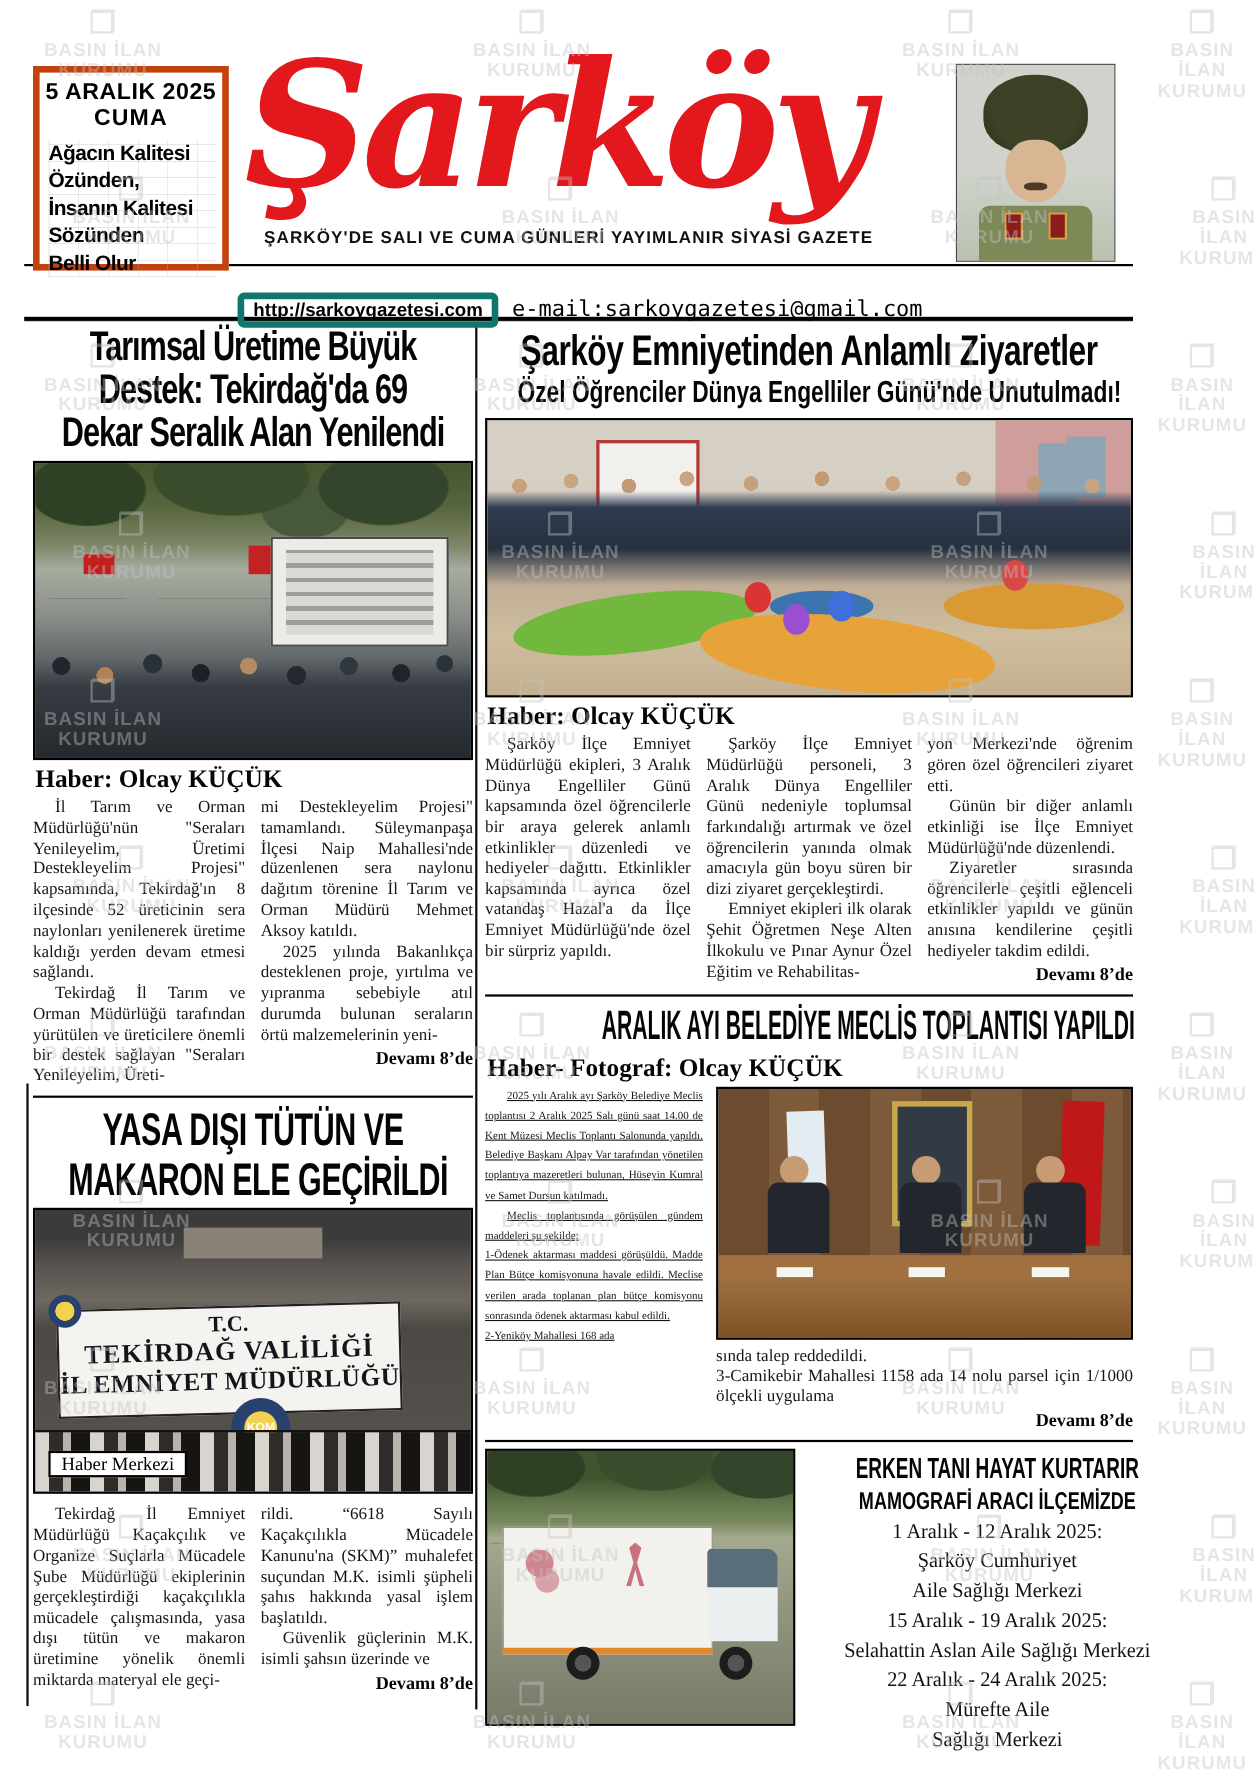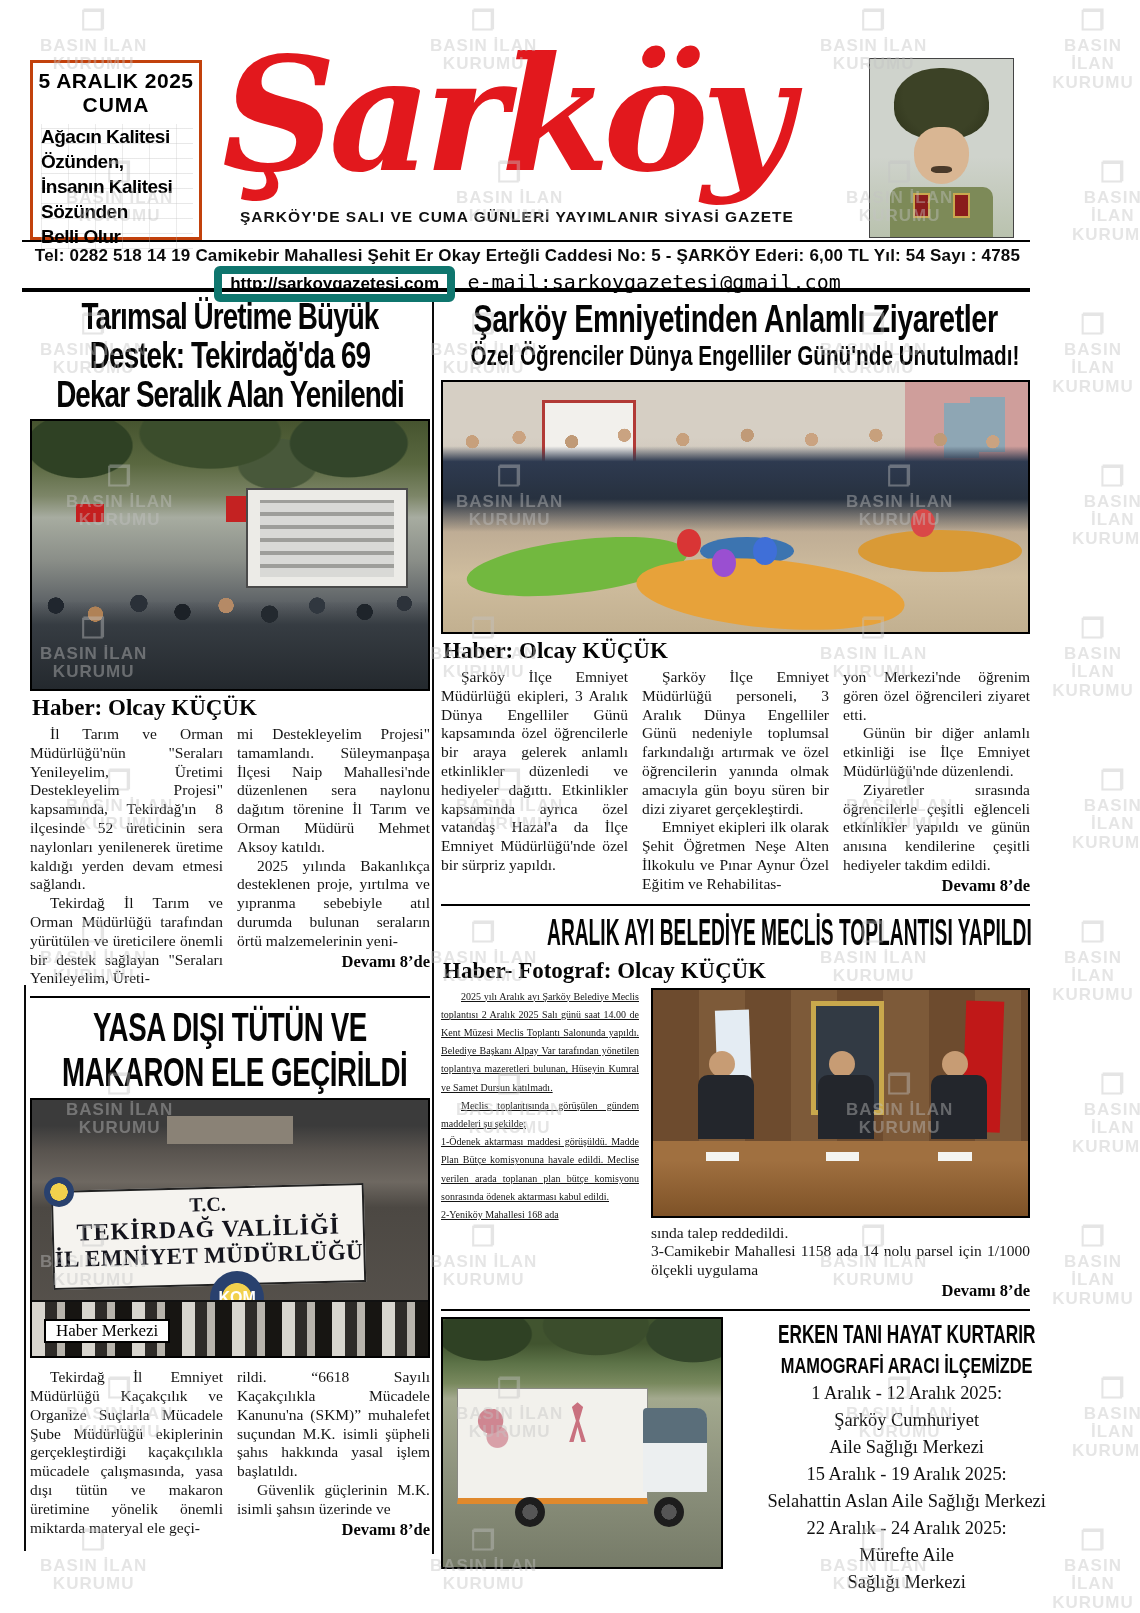--- a/index.html
+++ b/index.html
@@ -8,21 +8,21 @@
 
   
   .wm-layer { position:absolute; inset:0; z-index:40; pointer-events:none; }
   .wm { position:absolute; color:#c3c3c3; opacity:.42; text-align:center;
         font-family:"Liberation Sans", sans-serif; font-weight:bold;
         font-size:17px; line-height:1.08; letter-spacing:1px; }
   .wm-ic { font-size:27px; line-height:1; margin-bottom:2px; }
 
   
   .datebox { position:absolute; left:30px; top:60px; width:166px; height:174px;
-             border:3px solid #c2410c; background:#fff; z-index:2; text-align:center;
+             border:6px solid #c2410c; background:#fff; z-index:2; text-align:center;
              font-family:"Liberation Sans", sans-serif; }
   .date1 { font-weight:bold; font-size:21px; margin-top:6px; letter-spacing:.5px; }
   .date2 { font-weight:bold; font-size:21px; letter-spacing:1px; }
   .slogan { margin:7px 6px 0 8px; text-align:left;
             background:
               repeating-linear-gradient(0deg, rgba(190,190,190,.35) 0 1px, transparent 1px 15px),
               repeating-linear-gradient(90deg, rgba(190,190,190,.3) 0 1px, transparent 1px 27px); }
   .slogan p { margin:0; font-weight:bold; font-size:19px; line-height:25px; letter-spacing:-.5px; }
 
   .masthead { position:absolute; left:222px; top:30px; width:640px; height:190px; z-index:2;
@@ -47,21 +47,21 @@
   .at-collar-l, .at-collar-r { position:absolute; top:75%; width:9%; height:12%;
                 background:#8a1c1c; border:2px solid #caa84e; }
   .at-collar-l { left:30%; } .at-collar-r { left:58%; }
 
   .rule-top { position:absolute; left:22px; top:240px; width:1008px; height:2px; background:#000; }
   .contact { position:absolute; left:25px; top:246px; width:1005px; text-align:center; z-index:2;
              font-family:"Liberation Sans", sans-serif; font-weight:bold; font-size:17px;
              letter-spacing:.2px; color:#0a0a0a; white-space:nowrap; }
   .webline { position:absolute; left:25px; top:266px; width:1005px; text-align:center; z-index:2;
              font-family:"Liberation Sans", sans-serif; }
-  .webbox { display:inline-block; border:8px solid #0f766e; border-radius:6px; padding:0 8px;
+  .webbox { display:inline-block; border:6px solid #0f766e; border-radius:6px; padding:0 8px;
             font-weight:bold; font-size:17px; }
   .email { font-size:20px; margin-left:8px; font-family:"DejaVu Sans Mono", monospace; }
   .rule-bottom { position:absolute; left:22px; top:288px; width:1008px; height:4px;
                  border-top:3px solid #000; border-bottom:1px solid #000; box-sizing:border-box; }
 
   
   .vdiv { position:absolute; left:432px; top:296px; width:2px; height:1258px; background:#0a0a0a; }
   .ledge { position:absolute; left:24px; top:985px; width:2px; height:566px; background:#0a0a0a; }
   .left-col  { position:absolute; left:30px;  top:296px; width:400px; }
   .right-col { position:absolute; left:441px; top:296px; width:589px; }
@@ -154,21 +154,21 @@
   .p3-shelf { position:absolute; left:34%; top:6%; width:32%; height:11%; background:#8a8276; }
   .p3-sign { position:absolute; left:5%; top:34%; width:78%; height:37%;
         background:#f5f3ef; border:2px solid #222; transform:rotate(-1.5deg);
         text-align:center; color:#14141c; font-weight:bold; }
   .p3-sign .s1 { font-size:20px; margin-top:4px; }
   .p3-sign .s2 { font-size:24px; letter-spacing:1px; }
   .p3-sign .s3 { font-size:23px; letter-spacing:.5px; }
   .p3-kom { position:absolute; left:45%; bottom:12%; width:54px; height:54px; border-radius:50%;
         background:radial-gradient(circle,#f2d14d 0 38%,#29416e 40% 100%);
         display:flex; align-items:center; justify-content:center;
-        color:#fff; font-family:"Liberation Sans",sans-serif; font-weight:bold; font-size:16px; }
+        color:#fff; font-family:"Liberation Sans",sans-serif; font-weight:bold; font-size:11px; }
   .p3-crest { position:absolute; left:3%; top:30%; width:30px; height:30px; border-radius:50%;
         background:radial-gradient(circle,#f2d14d 0 40%,#29416e 42% 100%); }
   .p3-packs { position:absolute; left:0; bottom:0; width:100%; height:21%; border-top:2px solid #111;
         background:repeating-linear-gradient(90deg,#d8d5ce 0 13px,#2e2b28 13px 25px,#b8b4ac 25px 33px,#171512 33px 50px); }
   .p3-label { position:absolute; left:3%; bottom:5%; background:#fff; border:2px solid #000;
         padding:0 10px; font-size:17px; color:#000; }
 
   .p4 { width:375px; height:226px;
         background:repeating-linear-gradient(90deg,#6d4b2e 0 46px,#7d5a39 46px 92px); }
   .p4-portrait { position:absolute; left:42%; top:5%; width:17%; height:46%;
@@ -460,21 +460,20 @@
   <div class="ataturk">
     <div class="at-hat"></div>
     <div class="at-face"></div>
     <div class="at-mustache"></div>
     <div class="at-uniform"></div>
     <div class="at-collar-l"></div>
     <div class="at-collar-r"></div>
   </div>
 
   <div class="rule-top"></div>
-  <div class="contact" data-bind="header.contact_line">Tel: 0282 518 14 19  Camikebir Mahallesi Şehit Er Okay Erteğli Caddesi No: 5 - ŞARKÖY  Ederi: 6,00 TL Yıl: 54 Sayı : 4785</div>
   <div class="webline">
     <span class="webbox" data-bind="header.website">http://sarkoygazetesi.com</span>
     <span class="email" data-bind="header.email">e-mail:sarkoygazetesi@gmail.com</span>
   </div>
   <div class="rule-bottom"></div>
 
   <div class="vdiv"></div>
   <div class="ledge"></div>
 
   <div class="left-col">

